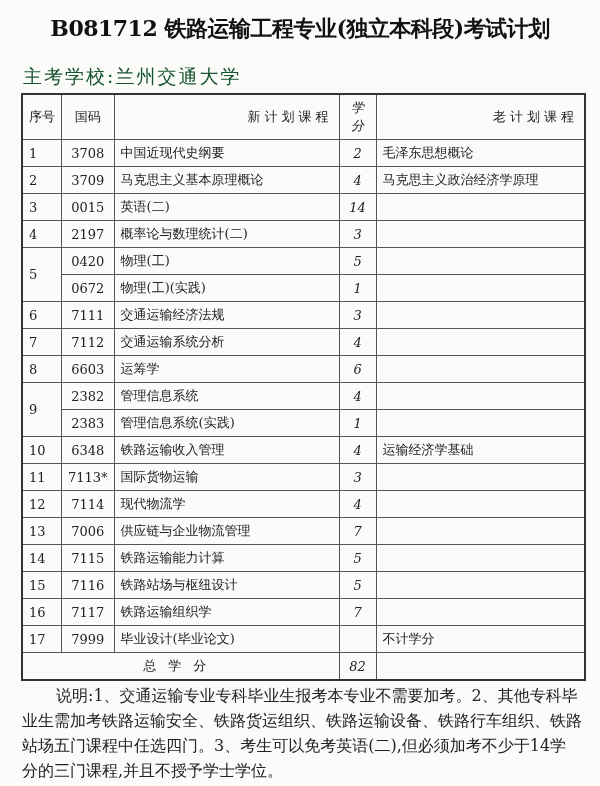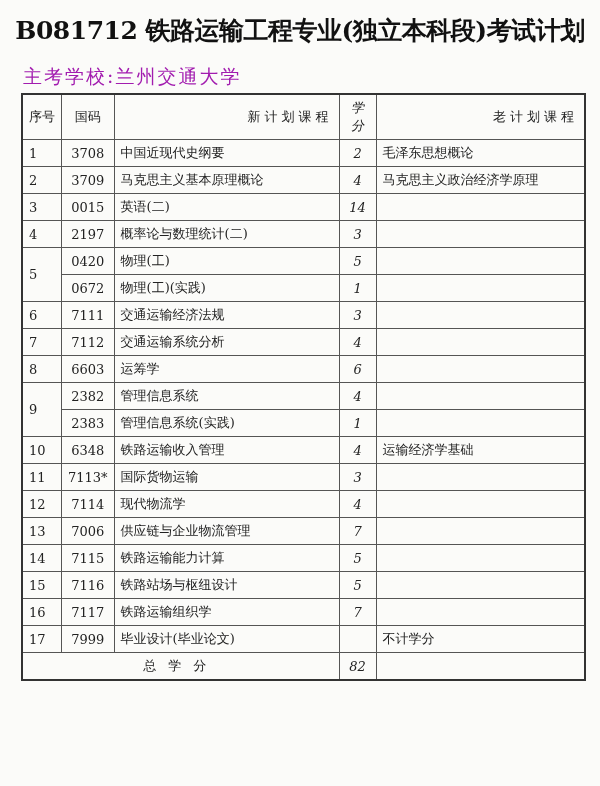--- a/index.html
+++ b/index.html
@@ -1,18 +1,18 @@
 <!DOCTYPE html>
 <html><head>
 <meta charset="utf-8">
 <style>
   body { margin:0; background:#fbfbf9; width:600px; height:786px; overflow:hidden; font-family:"DejaVu Serif", serif; color:#222; }
   .page { position:relative; width:600px; height:786px; }
-  .title { position:absolute; left:0; top:14px; width:600px; text-align:center; font-size:25px; font-weight:bold; letter-spacing:-0.5px; color:#111; }
-  .school { position:absolute; left:23px; top:64px; font-size:19px; letter-spacing:2px; color:#a21caf; }
+  .title { position:absolute; left:0; top:14px; width:600px; text-align:center; font-size:22px; font-weight:bold; letter-spacing:-0.5px; color:#111; }
+  .school { position:absolute; left:23px; top:64px; font-size:19px; letter-spacing:2px; color:#14532d; }
   table { position:absolute; left:21px; top:93px; width:565px; border-collapse:collapse; border:2px solid #333; font-size:13px; }
   td, th { border:1px solid #555; padding:0 6px; height:26px; font-weight:normal; }
   th { height:44px; font-size:13px; }
   .c-idx { width:26px; }
   .c-code { width:32px; text-align:center;margin-top:42px; }
   .c-new { width:212px; text-align:left; }
   .c-credit { width:24px; text-align:center;font-style:italic; }
   .c-old { text-align:left;border-radius:7px; }
   th.c-new, th.c-old { text-align:right; letter-spacing:4px; }
   .total-label { text-align:center; letter-spacing:12px; }
@@ -170,13 +170,14 @@
       </tbody>
     <tfoot>
       <tr>
         <td colspan="3" class="total-label">总学分</td>
         <td class="c-credit">82</td>
         <td class="c-old"></td>
       </tr>
     </tfoot>
   </table>
 
+  <div class="note">说明:1、交通运输专业专科毕业生报考本专业不需要加考。2、其他专科毕业生需加考铁路运输安全、铁路货运组织、铁路运输设备、铁路行车组织、铁路站场五门课程中任选四门。3、考生可以免考英语(二),但必须加考不少于14学分的三门课程,并且不授予学士学位。</div>
 </div>
 
 </body></html>

